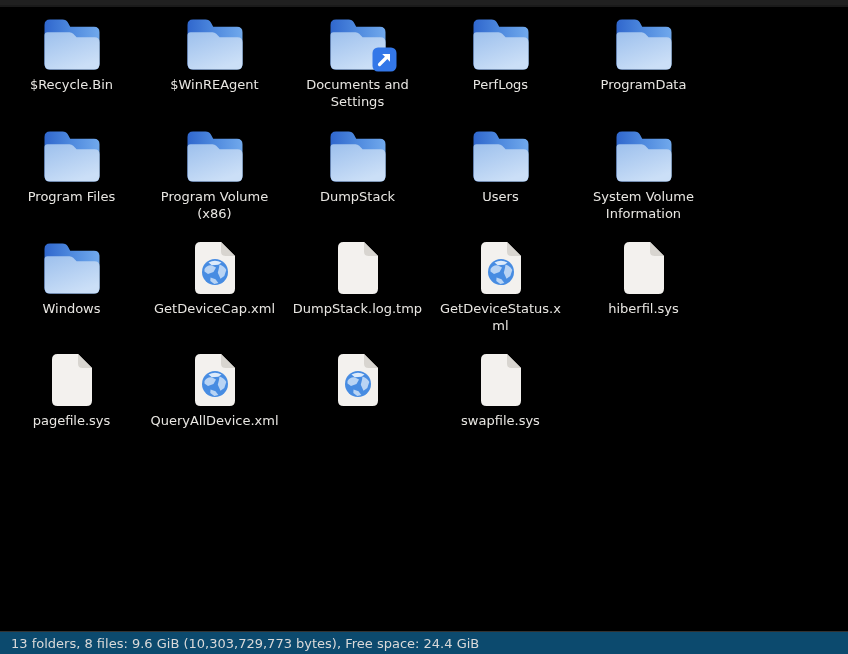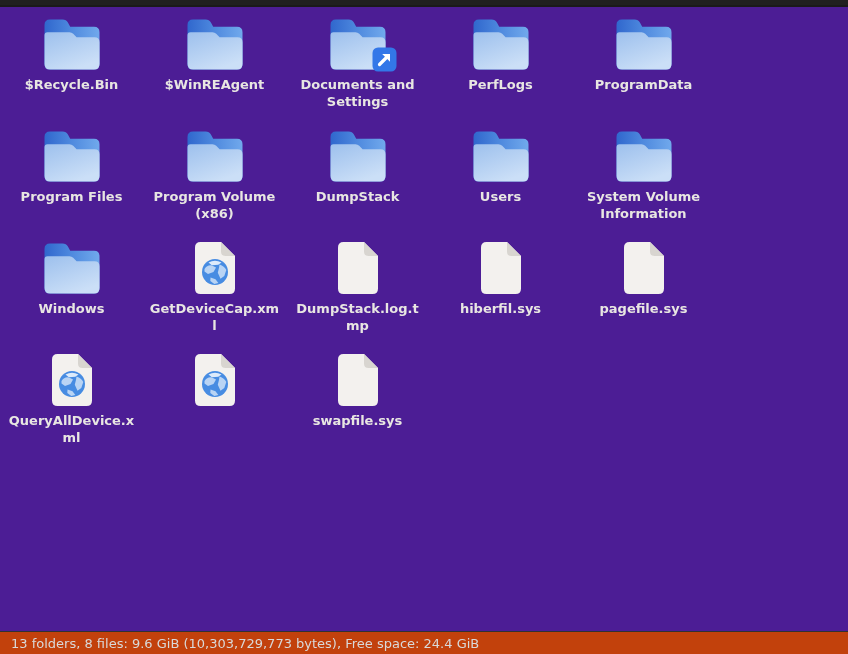--- a/index.html
+++ b/index.html
@@ -12,22 +12,21 @@
   }
   .top-strip {
     height: 7px;
     flex: 0 0 7px;
     background: #202020;
     border-bottom: 2px solid #1a1a1a;
   }
   .file-view {
     flex: 1 1 auto;
     overflow: hidden;
-    background: #4c1d95;
-    font-weight: bold;
+    background: #000000;
   }
   .grid {
     display: grid;
     grid-template-columns: repeat(5, 143px);
     padding-top: 10px;
     align-content: start;
     justify-items: center;
   }
   .item {
     width: 143px;
@@ -56,21 +55,21 @@
     line-height: 16.5px;
     color: #e8e6e2;
     text-align: center;
     max-width: 132px;
     overflow-wrap: break-word;
     word-break: break-word;
   }
   .statusbar {
     flex: 0 0 23px;
     height: 23px;
-    background: #c2410c;
+    background: #0c4a6e;
     border-top: 1px solid #323232;
     display: flex;
     align-items: center;
     padding-left: 11px;
   }
   .status-text {
     font-size: 13px;
     color: #d9d9d9;
     white-space: nowrap;
   }
@@ -358,20 +357,36 @@
           </span>
         </div>
     <div class="label">DumpStack.log.tmp</div>
   </div>
       <div class="item">
     <div class="icon-box">
           <span class="icon">
             <svg width="40" height="52" viewBox="0 0 40 52">
     <path fill="#f3f1ee" d="M0 5.5 Q0 0 5.5 0 H26 L40 14 V46.5 Q40 52 34.5 52 H5.5 Q0 52 0 46.5 Z"></path>
     <path fill="#d8d5d0" d="M26 0 L40 14 H30.5 Q26 14 26 9.5 Z"></path>
+    <circle cx="20" cy="30" r="13" fill="#478ce2"></circle>
+    <path fill="#ddebfb" d="M13.5 20.5 q6.5 -3.5 13 0 l-3.2 2.2 -6.5 0.5 z"></path>
+    <path fill="#b9d4f4" d="M9.5 27 q3 -4.5 7.5 -3.5 l4 2 -2.5 4.5 -5.5 2 -3.5 -2.5 z"></path>
+    <path fill="#b9d4f4" d="M24.5 22.5 q5 1.5 6.8 5.5 l-2 6 -3.8 2.8 -2.7 -6 1.2 -5 z"></path>
+    <path fill="#b9d4f4" d="M15.5 35.5 l5 1.8 2.8 3.8 -4 1 -4 -3.2 z"></path>
+  </svg>
+          </span>
+        </div>
+    <div class="label">GetDeviceStatus.xml</div>
+  </div>
+      <div class="item">
+    <div class="icon-box">
+          <span class="icon">
+            <svg width="40" height="52" viewBox="0 0 40 52">
+    <path fill="#f3f1ee" d="M0 5.5 Q0 0 5.5 0 H26 L40 14 V46.5 Q40 52 34.5 52 H5.5 Q0 52 0 46.5 Z"></path>
+    <path fill="#d8d5d0" d="M26 0 L40 14 H30.5 Q26 14 26 9.5 Z"></path>
   </svg>
           </span>
         </div>
     <div class="label">hiberfil.sys</div>
   </div>
       <div class="item">
     <div class="icon-box">
           <span class="icon">
             <svg width="40" height="52" viewBox="0 0 40 52">
     <path fill="#f3f1ee" d="M0 5.5 Q0 0 5.5 0 H26 L40 14 V46.5 Q40 52 34.5 52 H5.5 Q0 52 0 46.5 Z"></path>

